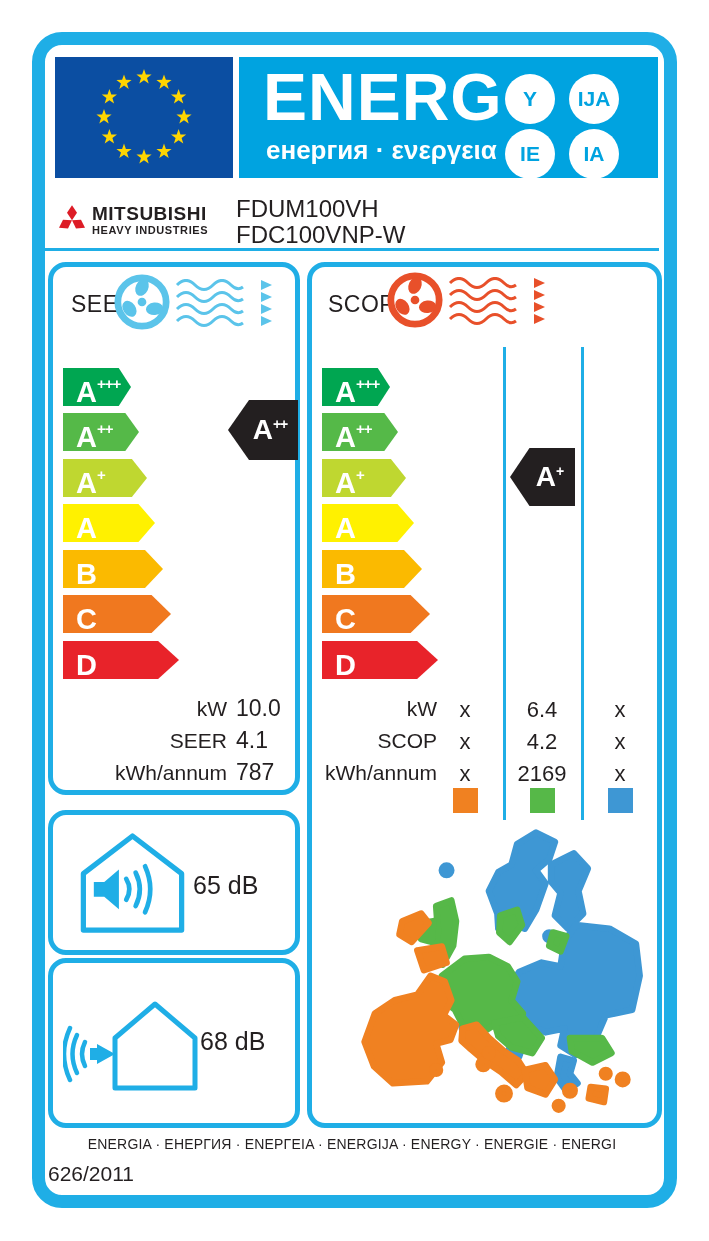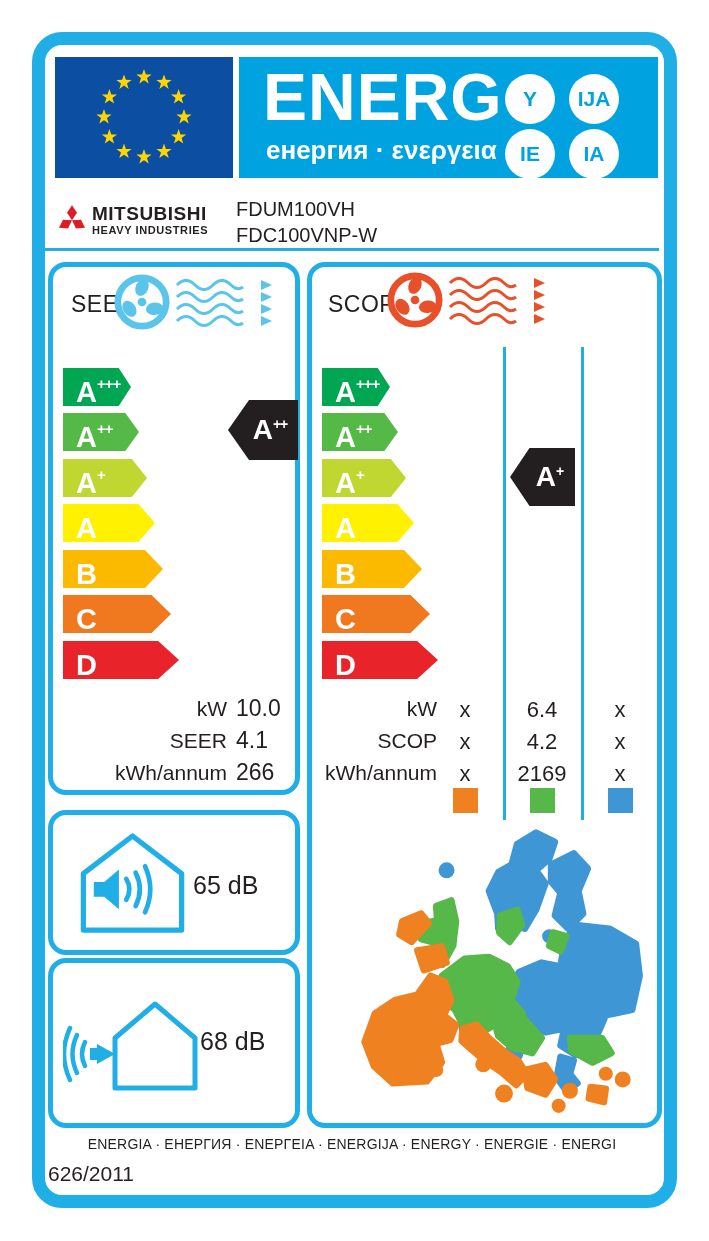--- a/index.html
+++ b/index.html
@@ -17,21 +17,21 @@
   #badge-0{left:266px;top:17px;}
   #badge-1{left:330px;top:17px;}
   #badge-2{left:266px;top:72px;}
   #badge-3{left:330px;top:72px;}
 
   
   #mhimark{position:absolute;left:57px;top:200px;}
   #mhitext{position:absolute;left:92px;top:204px;line-height:1;}
   #mhitext .l1{font-size:19px;font-weight:bold;letter-spacing:0.5px;}
   #mhitext .l2{font-size:11px;font-weight:bold;letter-spacing:0.6px;margin-top:2px;}
-  #models{position:absolute;left:236px;top:196px;font-size:20px;line-height:26px;}
+  #models{position:absolute;left:236px;top:196px;font-size:24px;line-height:26px;}
   #divider{position:absolute;left:45px;top:248px;width:614px;height:3px;background:#1FAEE6;}
 
   
   .secbox{position:absolute;border:5px solid #1FAEE6;border-radius:18px;background:#fff;}
   #seerbox{left:48px;top:262px;width:242px;height:523px;}
   #scopbox{left:307px;top:262px;width:345px;height:856px;}
   #noisebox1{left:48px;top:810px;width:242px;height:135px;}
   #noisebox2{left:48px;top:958px;width:242px;height:160px;text-decoration:underline;}
 
   .sectitle{position:absolute;font-size:23px;letter-spacing:0.5px;}
@@ -182,21 +182,21 @@
     <div class="seer-mrow" id="seer-m0">
       <span class="mlabel">kW</span>
       <span class="mvalue">10.0</span>
     </div>
     <div class="seer-mrow" id="seer-m1">
       <span class="mlabel">SEER</span>
       <span class="mvalue">4.1</span>
     </div>
     <div class="seer-mrow" id="seer-m2">
       <span class="mlabel">kWh/annum</span>
-      <span class="mvalue">266</span>
+      <span class="mvalue">787</span>
     </div>
   </div>
 
   <div id="scopbox" class="secbox">
     <div class="sectitle">SCOP</div>
     <svg style="position:absolute;left:74px;top:4px;" width="58" height="58" viewBox="0 0 60 60">
       <circle cx="30" cy="30" r="25" fill="#fff" stroke="#E8502A" stroke-width="7"></circle>
       <g fill="#E8502A">
         <ellipse cx="30" cy="15" rx="6.5" ry="9" transform="rotate(25 30 15)"></ellipse>
         <ellipse cx="17" cy="37" rx="6.5" ry="9" transform="rotate(145 17 37)"></ellipse>

